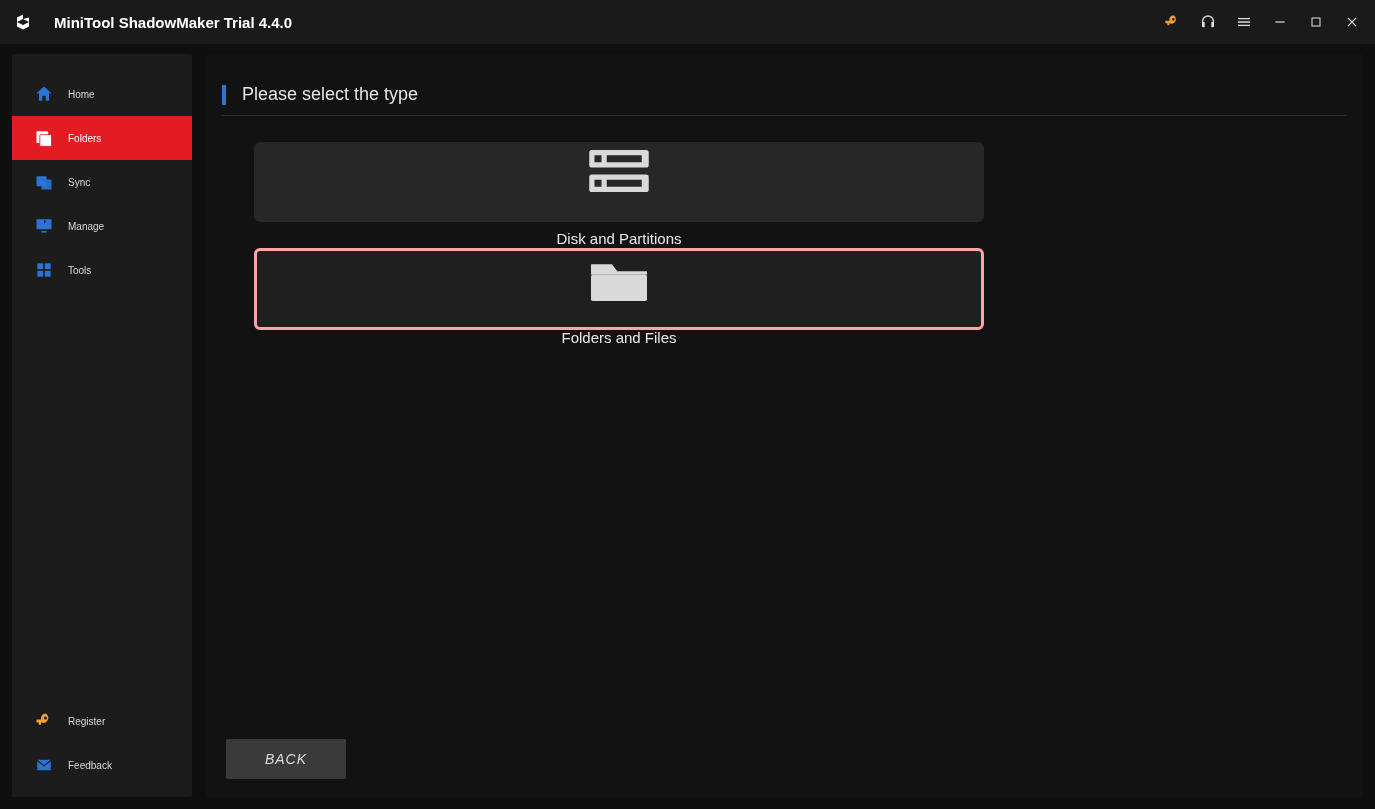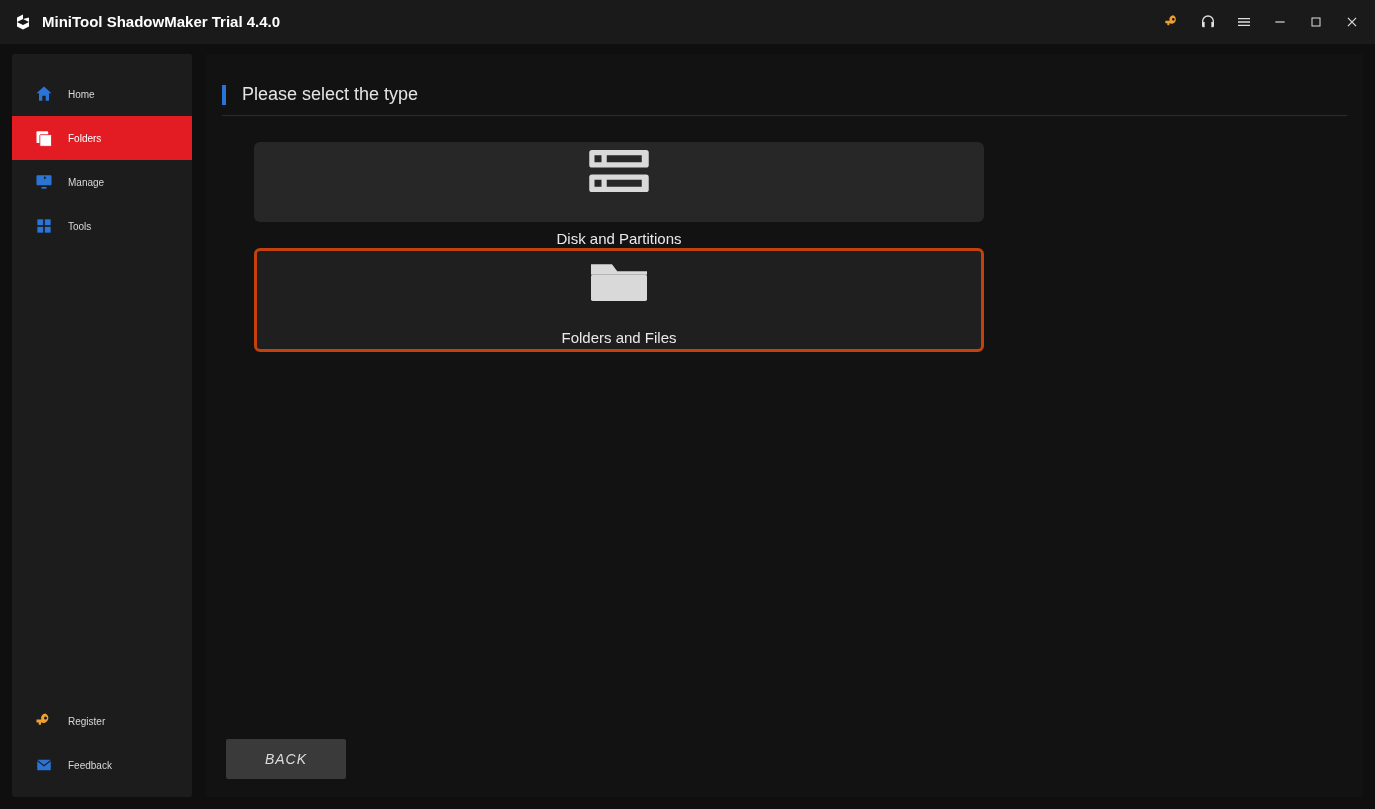--- a/index.html
+++ b/index.html
@@ -14,22 +14,22 @@
   .titlebar {
     height: 44px;
     background: #1a1a1a;
     display: flex;
     align-items: center;
     padding: 0 14px;
     justify-content: space-between;
   }
   .titlebar-left {
     display: flex;
-    align-items: flex-start;
-    gap: 10px;
+    align-items: center;
+    gap: 22px;
   }
   .titlebar-title {
     font-weight: 600;
     font-size: 15px;
     color: #fff;
   }
   .titlebar-right {
     display: flex;
     align-items: center;
     gap: 18px;
@@ -114,22 +114,22 @@
     border-radius: 6px;
     display: flex;
     align-items: center;
     gap: 30px;
     padding: 0 30px;
     cursor: pointer;
     flex-direction: column;
   }
   .option-card.highlighted {
     background: #1f1f1f;
-    border: 3px solid #c2410c;
-    height: 104px;
+    border: 3px solid #fca5a5;
+    height: 82px;
     gap: 20px;
   }
   .option-icon {
     width: 70px;
     height: 58px;
     display: flex;
     align-items: center;
     justify-content: center;
   }
   .option-label {
@@ -216,20 +216,29 @@
       <div class="sidebar-item active">
         <span class="sidebar-icon">
           <svg viewBox="0 0 24 24" width="20" height="20" fill="#fff">
               <rect x="3" y="4" width="14" height="14" rx="1"></rect>
               <rect x="7" y="8" width="14" height="14" rx="1" fill="#fff" stroke="#e31b23" stroke-width="1"></rect>
             </svg>
         </span>
         <span>Folders</span>
       </div>
 
+      <div class="sidebar-item">
+        <span class="sidebar-icon">
+          <svg viewBox="0 0 24 24" width="20" height="20" fill="#2b74d6">
+              <rect x="3" y="5" width="12" height="12" rx="1"></rect>
+              <rect x="9" y="9" width="12" height="12" rx="1" opacity="0.9"></rect>
+            </svg>
+        </span>
+        <span>Sync</span>
+      </div>
 
       <div class="sidebar-item">
         <span class="sidebar-icon">
           <svg viewBox="0 0 24 24" width="20" height="20" fill="#2b74d6">
               <rect x="3" y="4" width="18" height="12" rx="1"></rect>
               <rect x="9" y="18" width="6" height="2"></rect>
               <path fill="#1c1c1c" d="M12 6v3l3-2-3-2z"></path>
             </svg>
         </span>
         <span>Manage</span>

